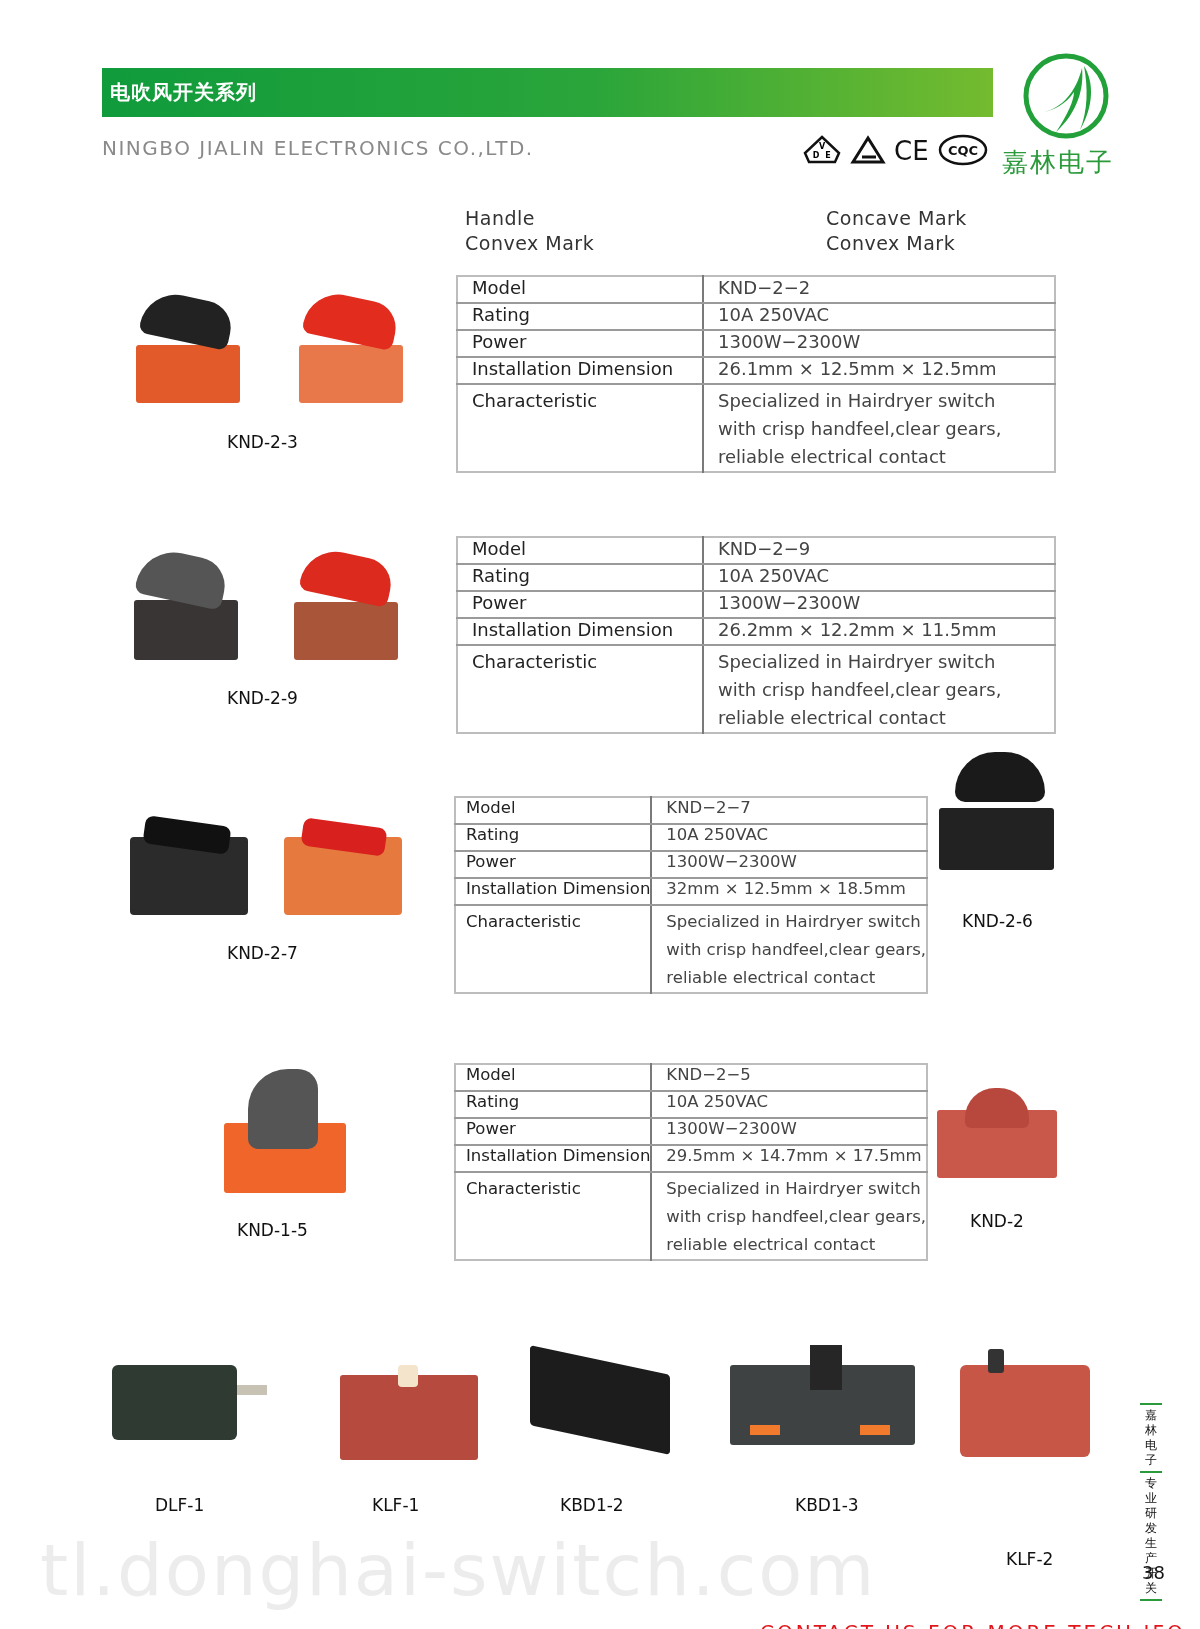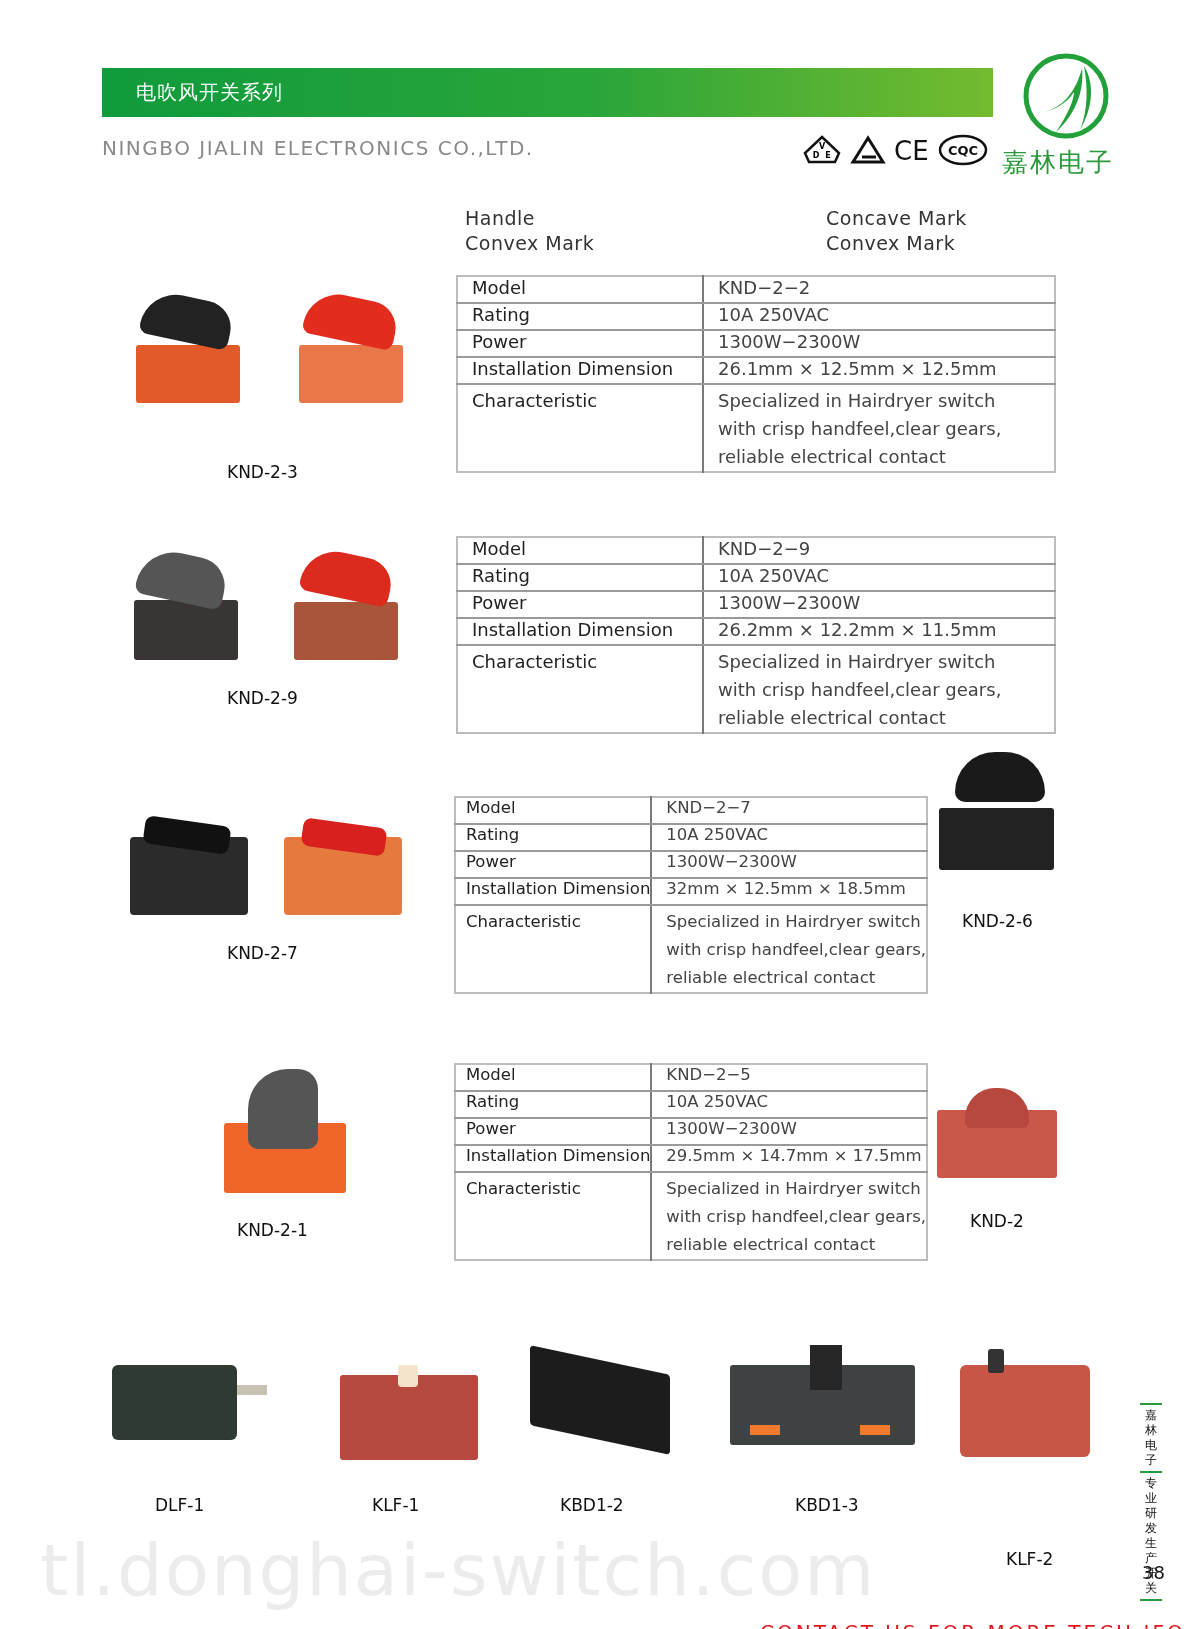--- a/index.html
+++ b/index.html
@@ -1,19 +1,19 @@
 <!DOCTYPE html>
 <html><head>
 <meta charset="utf-8">
 <style>
   html,body{margin:0;padding:0;background:#fff;}
   body{width:1200px;height:1629px;position:relative;overflow:hidden;font-family:"DejaVu Sans","Liberation Sans",sans-serif;color:#222;}
   .abs{position:absolute;}
   .green-bar{left:102px;top:68px;width:891px;height:49px;background:linear-gradient(90deg,#109b3c 0%,#2aa53a 55%,#74bb2f 100%);display:flex;align-items:center;}
-  .bar-cn{color:#fff;font-size:20px;margin-left:34px;letter-spacing:1px;}
+  .bar-cn{color:#fff;font-size:20px;margin-left:8px;letter-spacing:1px;font-weight:bold;}
   .bar-en{color:#111;font-size:21px;margin-left:20px;letter-spacing:1px;font-family:"DejaVu Sans",sans-serif;}
   .company{left:102px;top:136px;font-size:20px;color:#8a8a8a;letter-spacing:1.5px;}
   .certs{left:802px;top:134px;display:flex;align-items:center;gap:8px;}
   .logo{left:1022px;top:52px;width:88px;height:88px;}
   .logo-text{left:1002px;top:145px;font-size:26px;color:#2a9a3a;letter-spacing:2px;}
   .mark-label{font-size:19px;color:#333;line-height:25px;letter-spacing:0.5px;}
   table.spec{position:absolute;border-collapse:collapse;border:2px solid #bdbdbd;}
   table.spec td{border-bottom:2px solid #9a9a9a;padding:0 0 0 14px;font-size:18px;color:#222;vertical-align:top;white-space:nowrap;}
   table.spec td.v{border-left:2px solid #7a7a7a;color:#444;}
   table.spec tr:last-child td{border-bottom:none;line-height:28px;padding-top:2px;}
@@ -71,21 +71,21 @@
 </div>
 
 <div class="prod" style="left:132px;top:295px;width:115px;height:120px;">
   <div style="position:absolute;left:4px;top:50px;width:104px;height:58px;background:#e35a2a;border-radius:3px;"></div>
   <div style="position:absolute;left:10px;top:2px;width:90px;height:45px;background:#222;border-radius:40px 30px 10px 10px;transform:rotate(12deg);"></div>
 </div>
 <div class="prod" style="left:295px;top:295px;width:115px;height:120px;">
   <div style="position:absolute;left:4px;top:50px;width:104px;height:58px;background:#e8774a;border-radius:3px;"></div>
   <div style="position:absolute;left:10px;top:2px;width:92px;height:45px;background:#e12c1e;border-radius:40px 30px 10px 10px;transform:rotate(12deg);"></div>
 </div>
-<div class="abs plabel" style="left:227px;top:432px;margin-top:30px;">KND-2-3</div>
+<div class="abs plabel" style="left:227px;top:432px;">KND-2-3</div>
 
 <table class="spec" style="left:456px;top:275px;width:600px;">
   <tbody>
       <tr style="height:27px">
         <td style="width:230px">Model</td>
         <td class="v">KND−2−2</td>
       </tr>
   <tr style="height:27px">
         <td>Rating</td>
         <td class="v">10A  250VAC</td>
@@ -190,21 +190,21 @@
 <div class="prod" style="left:935px;top:748px;width:125px;height:140px;">
   <div style="position:absolute;left:4px;top:60px;width:115px;height:62px;background:#222;border-radius:3px;"></div>
   <div style="position:absolute;left:20px;top:4px;width:90px;height:50px;background:#1a1a1a;border-radius:40px 40px 10px 10px;"></div>
 </div>
 <div class="abs plabel" style="left:962px;top:911px;">KND-2-6</div>
 
 <div class="prod" style="left:220px;top:1065px;width:130px;height:135px;">
   <div style="position:absolute;left:4px;top:58px;width:122px;height:70px;background:#f0662a;border-radius:3px;"></div>
   <div style="position:absolute;left:28px;top:4px;width:70px;height:80px;background:#555;border-radius:40px 20px 10px 10px;"></div>
 </div>
-<div class="abs plabel" style="left:237px;top:1220px;">KND-2-1</div>
+<div class="abs plabel" style="left:237px;top:1220px;">KND-1-5</div>
 
 <table class="spec sm" style="left:454px;top:1063px;width:459px;">
   <tbody>
       <tr style="height:27px">
         <td style="width:165px;padding-left:10px">Model</td>
         <td class="v">KND−2−5</td>
       </tr>
   <tr style="height:27px">
         <td style="padding-left:10px">Rating</td>
         <td class="v">10A  250VAC</td>

